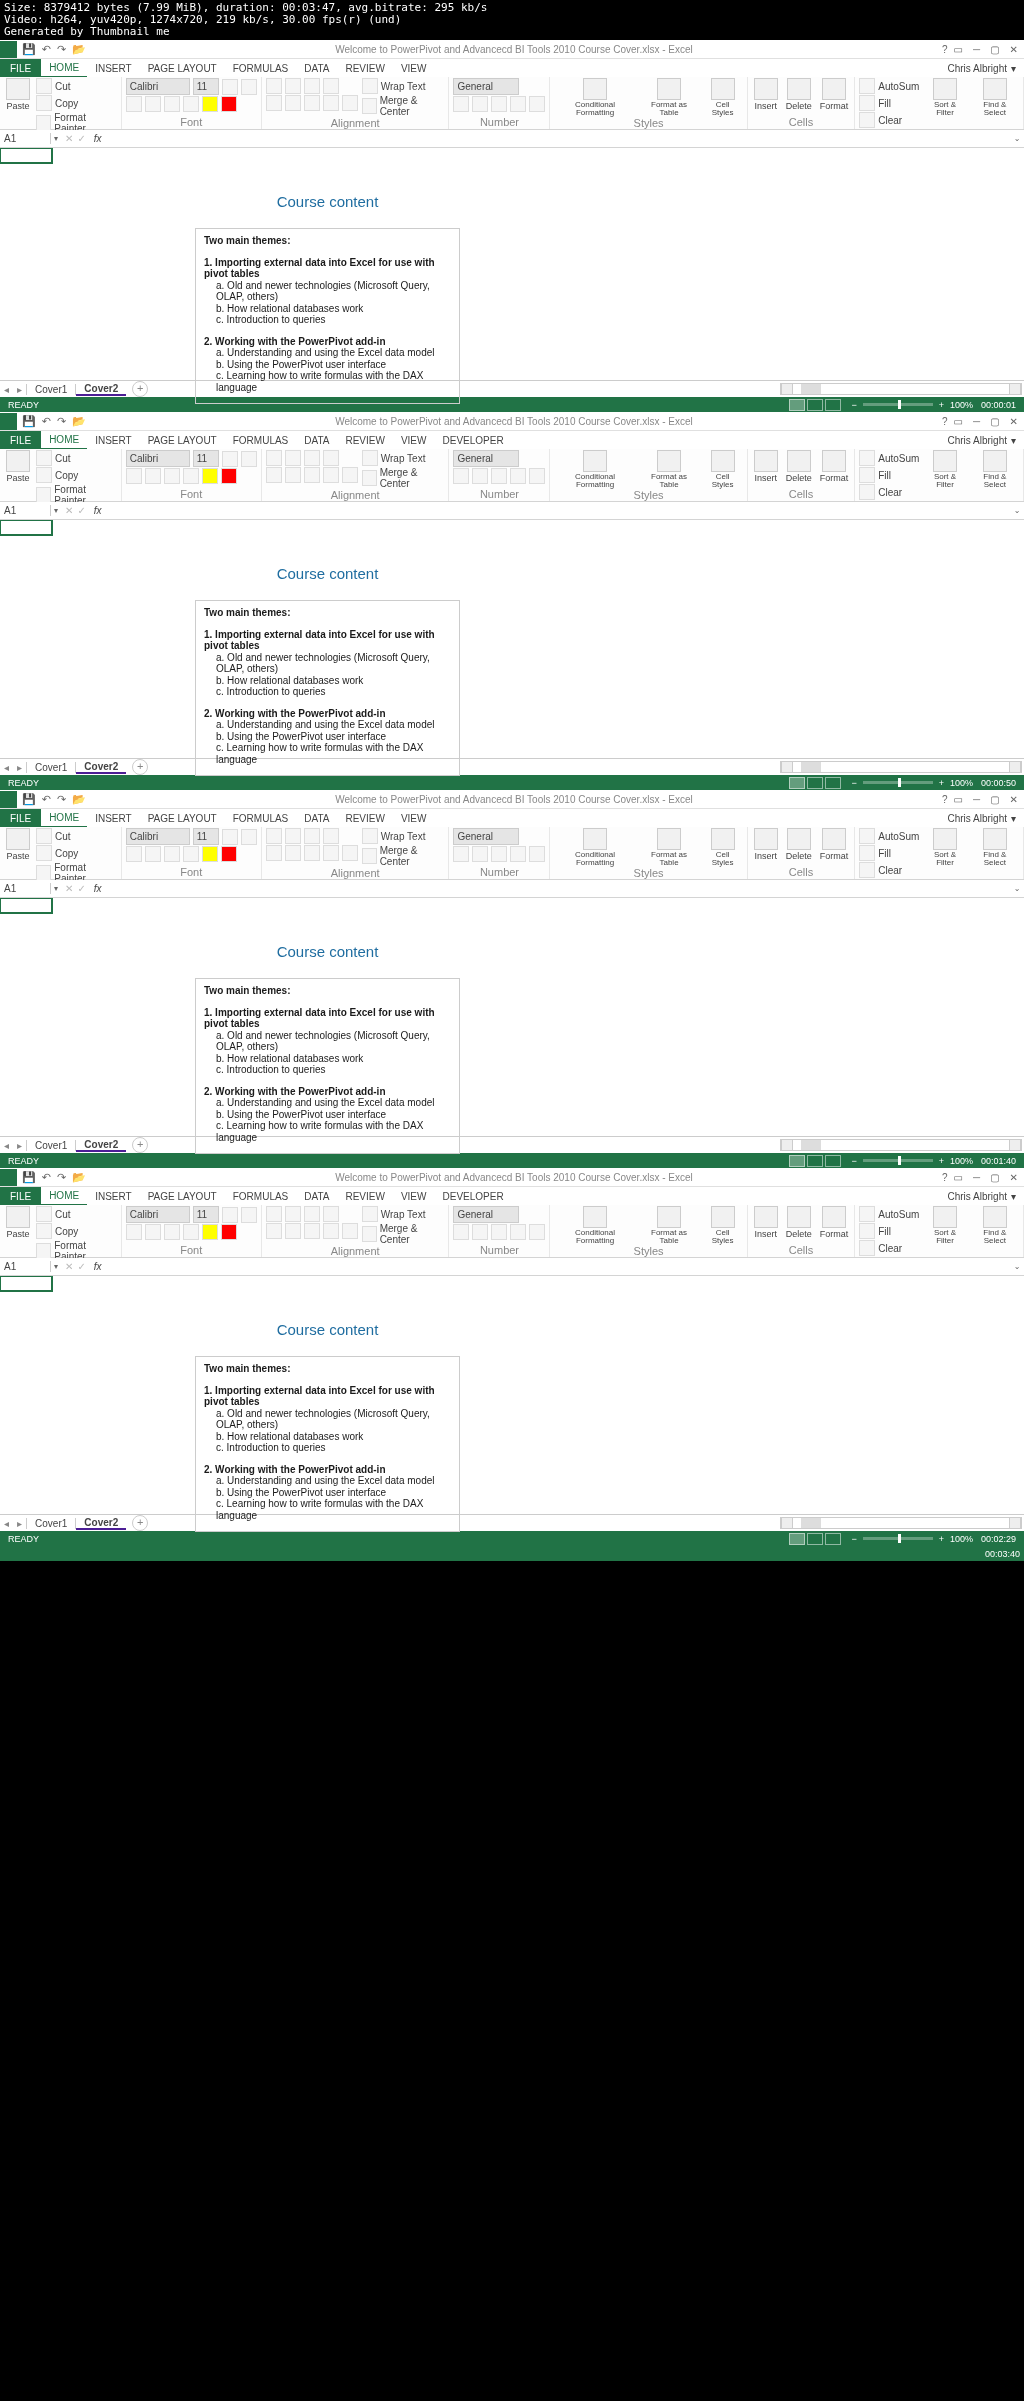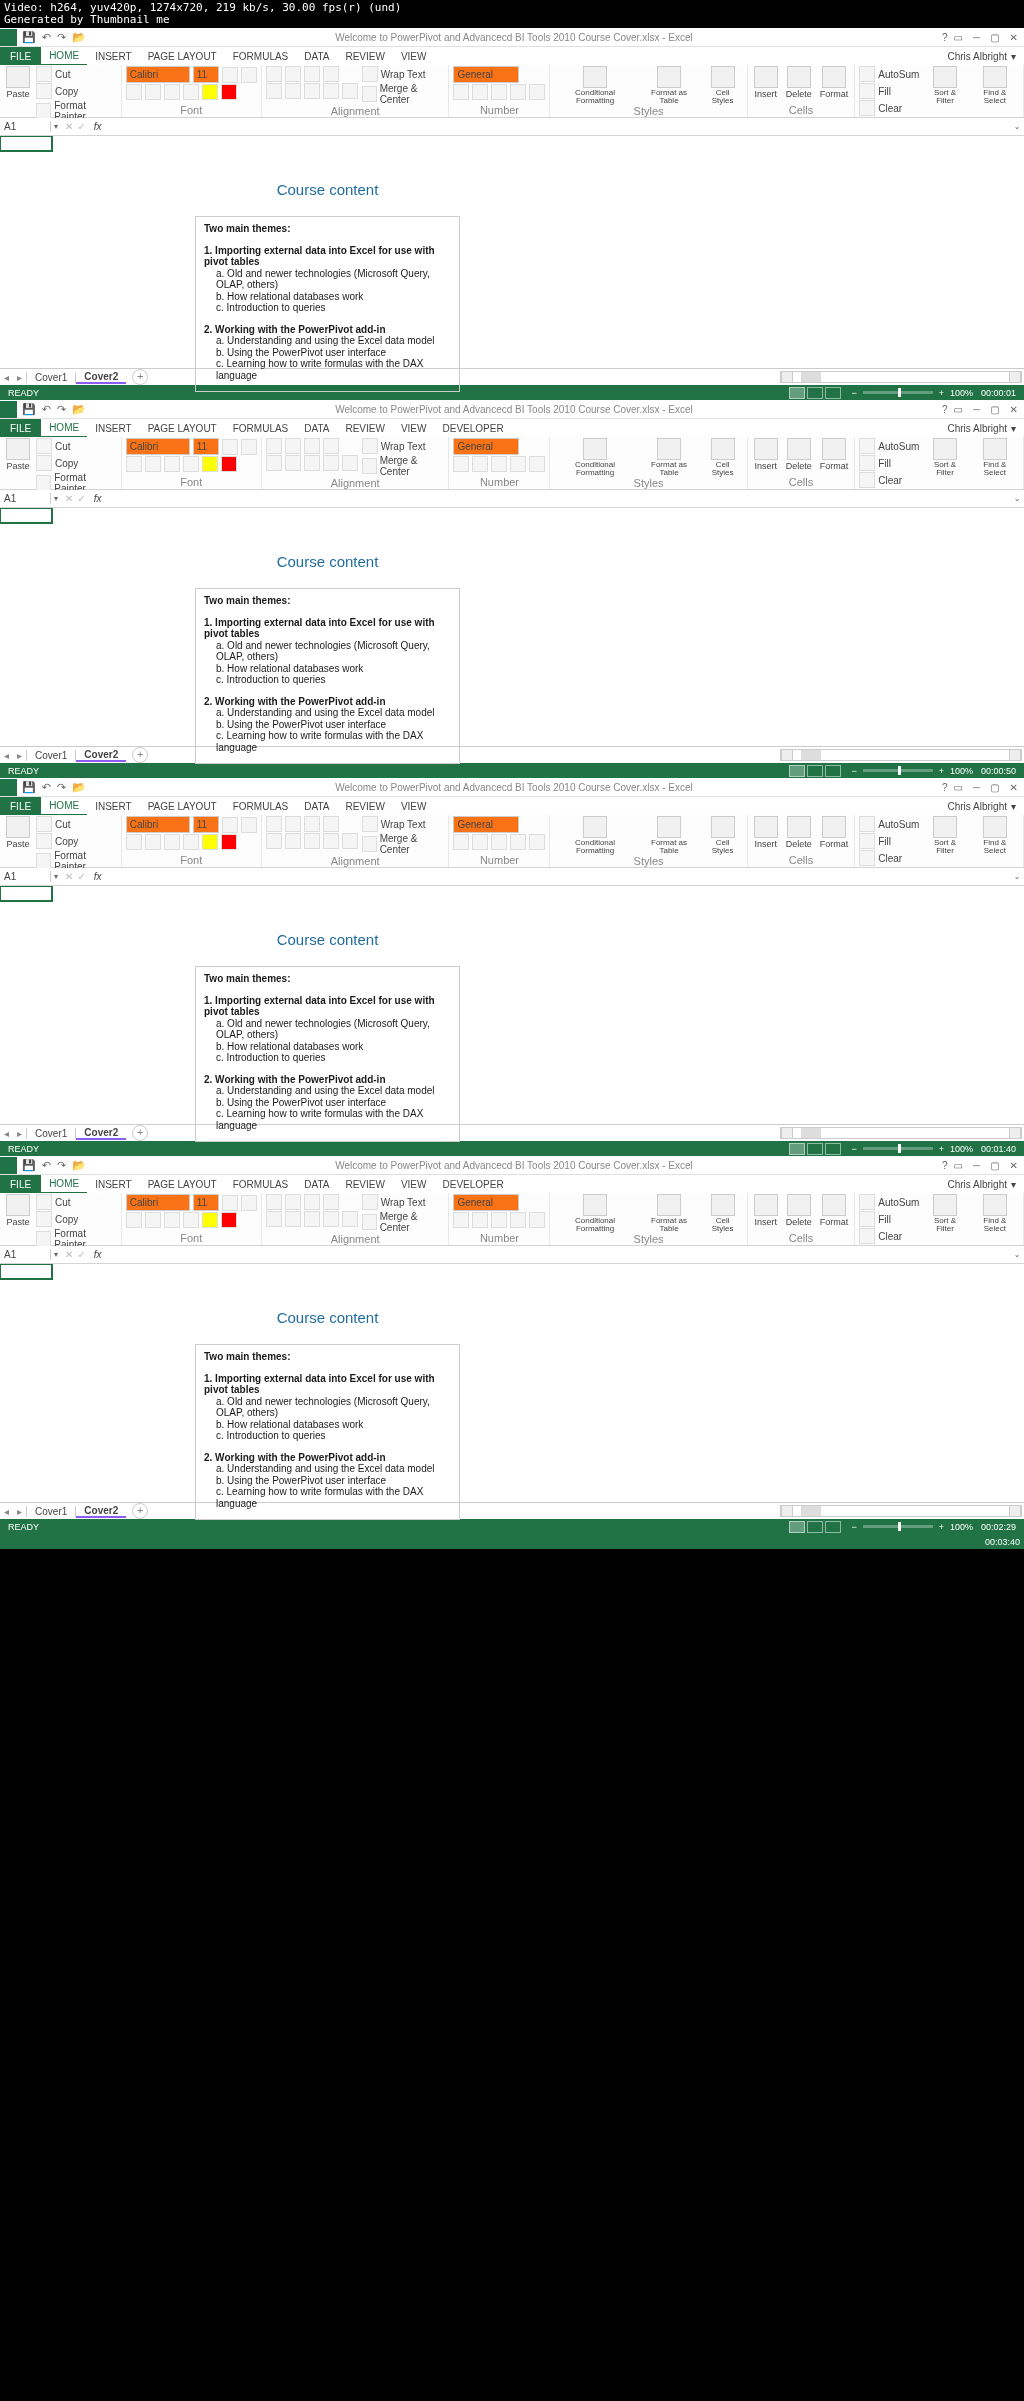--- a/index.html
+++ b/index.html
@@ -24,21 +24,21 @@
 
 .ribbon { height:52px; background:#fdfdfd; border-bottom:1px solid #d4d4d4; display:flex; font-size:10px; color:#444; }
 .rgroup { border-right:1px solid #e8e8e8; padding:1px 4px 0; display:flex; flex-direction:column; }
 .rgroup .label { text-align:center; font-size:11px; color:#888; margin-top:auto; padding-bottom:1px; }
 .rgroup .body { display:flex; gap:4px; align-items:flex-start; flex:1; }
 .vcol { display:flex; flex-direction:column; gap:1px; }
 .bigbtn { display:flex; flex-direction:column; align-items:center; justify-content:center; font-size:9px; color:#444; gap:1px; padding:0 2px; }
 .bigbtn .ic { width:22px; height:20px; background:#f1f1f1; border:1px solid #ccc; }
 .smallrow { display:flex; gap:3px; align-items:center; }
 .micro { width:14px; height:14px; background:#f5f5f5; border:1px solid #ddd; display:inline-block; }
-.sel { height:15px; border:1px solid #ccc; background:#f97316; display:inline-flex; align-items:center; padding:0 3px; font-size:10px; color:#444; }
+.sel { height:15px; border:1px solid #ccc; background:#e5e5e5; display:inline-flex; align-items:center; padding:0 3px; font-size:10px; color:#444; }
 
 .namebox-row { height:17px; border-bottom:1px solid #d4d4d4; display:flex; align-items:center; background:#fff; font-size:10px; }
 .namebox-row .nb { width:46px; border-right:1px solid #ccc; padding-left:4px; color:#444; }
 .namebox-row .fx { width:10px; padding:0 4px; font-style:italic; color:#444; }
 .namebox-row .drop { color:#666; font-size:8px; padding:0 3px; }
 .namebox-row .fbar { flex:1; }
 .namebox-row .exp { width:14px; text-align:center; color:#666; font-size:8px; }
 .namebox-row .btns { display:flex; gap:4px; padding:0 4px; color:#bbb; }
 
 .sheet { flex:1; background:#fff; position:relative; display:flex; }
@@ -47,21 +47,21 @@
 .course { position:absolute; left:195px; width:265px; }
 .course h2 { color:#1f6da0; font-size:15px; font-weight:400; margin:0 0 18px; text-align:center; width:265px;}
 .course .box { border:1px solid #ccc; padding:6px 8px 10px; font-size:10px; color:#1a1a1a; line-height:1.15; }
 .course .box b.themes { display:block; margin-bottom:10px; }
 .course .box b.head { font-weight:bold; }
 .course .sub { padding-left:12px; }
 
 .sheettabs { height:16px; background:#fff; border-top:1px solid #ccc; display:flex; align-items:center; font-size:10px; color:#444; }
 .sheettabs .ar { padding:0 4px; color:#888; }
 .sheettabs .tab1 { padding:0 8px; border:1px solid #ccc; border-top:none; border-bottom:none; }
-.sheettabs .tab2 { padding:0 8px; background:#fff; border-bottom:2px solid #8b5cf6; font-weight:bold; }
+.sheettabs .tab2 { padding:0 8px; background:#fff; border-bottom:2px solid #4c1d95; font-weight:bold; }
 .sheettabs .plus { width:14px; height:14px; border:1px solid #ccc; border-radius:50%; text-align:center; line-height:12px; margin-left:6px; font-size:11px; color:#888;}
 .sheettabs .spacer { flex:1; }
 .sheettabs .hscroll { width:240px; height:10px; border:1px solid #ccc; margin-right:2px; position:relative; }
 .sheettabs .hscroll .thumb { position:absolute; left:20px; width:20px; top:0; bottom:0; background:#ddd; }
 .sheettabs .hscroll .ab { position:absolute; width:10px; top:0; bottom:0; background:#eee; border-left:1px solid #ccc; border-right:1px solid #ccc;}
 .sheettabs .hscroll .ab.l{left:0} .sheettabs .hscroll .ab.r{right:0}
 
 .status { height:15px; background:#217346; color:#fff; display:flex; align-items:center; font-size:9px; padding:0 8px; }
 .status .ready { text-transform:uppercase; }
 .status .spacer {flex:1;}
@@ -71,20 +71,21 @@
 .status .zoom { display:flex; align-items:center; gap:6px; margin-left:10px; }
 .status .ztrack { width:70px; height:3px; background:rgba(255,255,255,.3); position:relative; }
 .status .ztrack .zth { position:absolute; left:50%; top:-3px; width:3px; height:9px; background:#fff; }
 .status .ts { margin-left:8px; }
 </style>
 </head>
 <body>
 
 <div class="stack">
   <div class="filminfo">
+    <div>Size: 8379412 bytes (7.99 MiB), duration: 00:03:47, avg.bitrate: 295 kb/s</div>
     <div>Video: h264, yuv420p, 1274x720, 219 kb/s, 30.00 fps(r) (und)</div>
     <div>Generated by Thumbnail me</div>
   </div>
 
   <div class="shot" style="height:372px">
     <div class="titlebar">
       <span class="excel-icon"></span>
       <div class="qat">
         <span>💾</span>
         <span>↶</span>

